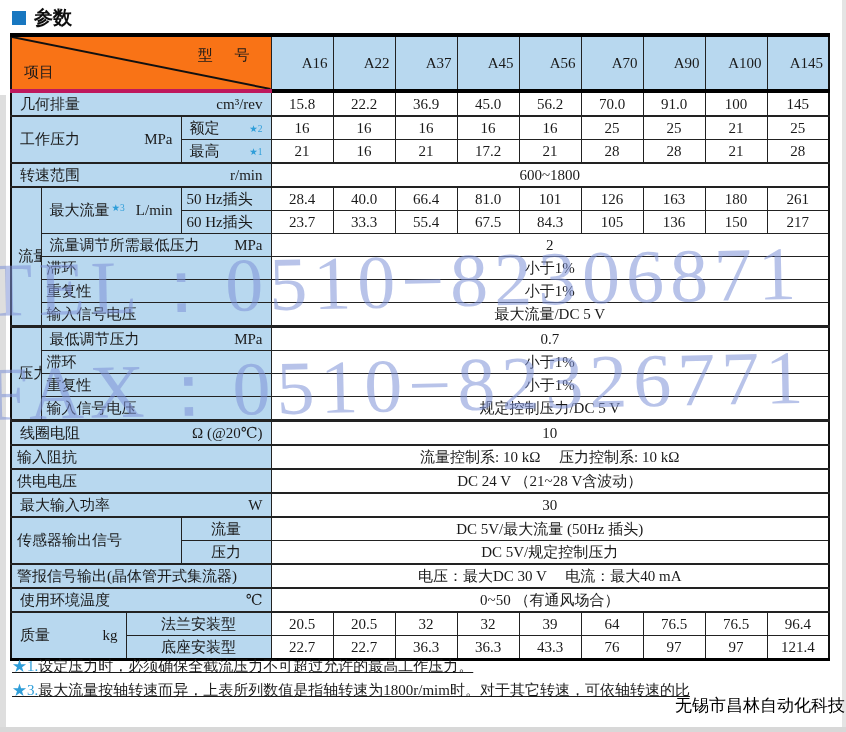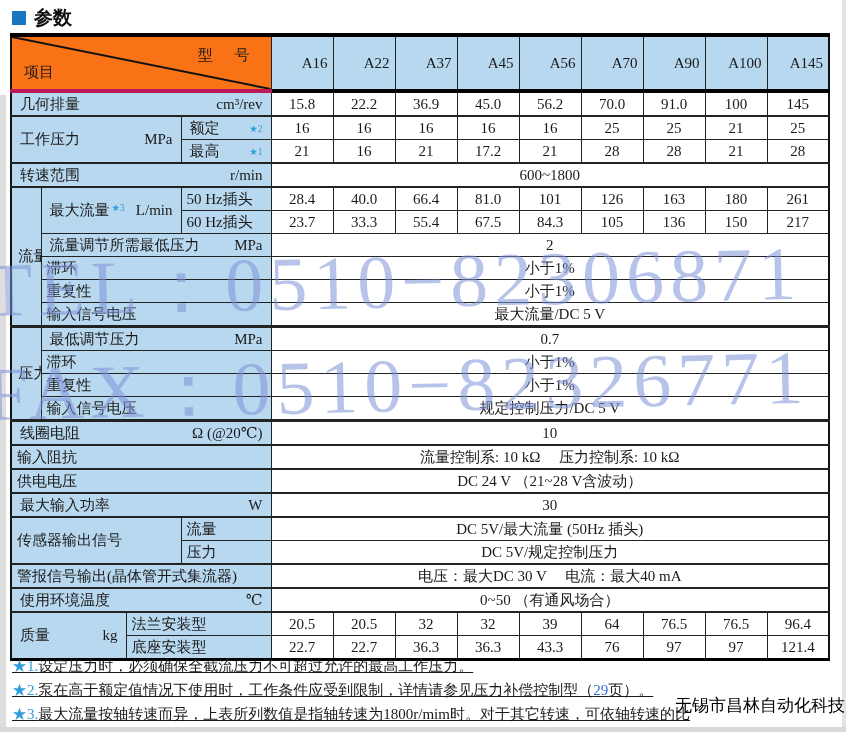--- a/index.html
+++ b/index.html
@@ -30,21 +30,21 @@
   }
   tr.header-row td{height:52px;}
   td.corner{position:relative;background:#f97316;border-bottom:4px solid #be185d;padding:0;}
   td.model{background:#b8d8ef;text-align:right;border-bottom:4px solid #000;}
   td.lb{background:#b8d8ef;}
   td.val{background:#ffffff;text-align:center;}
   td.fx{padding:0 8px;}
   .fxin{display:flex;justify-content:space-between;align-items:center;width:100%;}
   td.vert{background:#b8d8ef;text-align:center;padding:0;vertical-align:middle;}
   .vert-inner{display:inline-block;width:16px;word-break:break-all;line-height:1.5;font-size:15px;}
-  td.subc{background:#b8d8ef;}
+  td.subc{background:#b8d8ef;text-align:center;}
   td.subl{background:#b8d8ef;}
   .star{color:#2f9ed9;font-size:9.5px;vertical-align:4px;margin-left:2px;}
   .corner-tr{position:absolute;top:9px;right:12px;letter-spacing:9px;}
   .corner-bl{position:absolute;left:12px;bottom:7px;}
   svg.diag{position:absolute;left:0;top:0;width:100%;height:100%;}
 
   
   tr.t2 td{border-top-width:2px;}
   tr.t3 td{border-top-width:3px;}
 
@@ -358,20 +358,17 @@
   </table>
 
 <div class="wm wm1">TEL：0510−82306871</div>
 <div class="wm wm2">FAX：0510−82326771</div>
 
 <div class="footnotes">
   <div class="fn">
     <span class="fnm">★1.</span><span>设定压力时，必须确保全截流压力不可超过允许的最高工作压力。</span>
   </div>
   <div class="fn">
-    <span class="fnm">★2.</span><span>泵在高于额定值情况下使用时，工作条件应受到限制，详情请参见压力补偿控制型（</span><span class="fnlink">29</span><span>页）。</span>
-  </div>
-  <div class="fn">
     <span class="fnm">★3.</span><span>最大流量按轴转速而异，上表所列数值是指轴转速为1800r/mim时。对于其它转速，可依轴转速的比</span>
   </div>
 </div>
 
 <div class="company">无锡市昌林自动化科技</div>
 
 </body></html>

